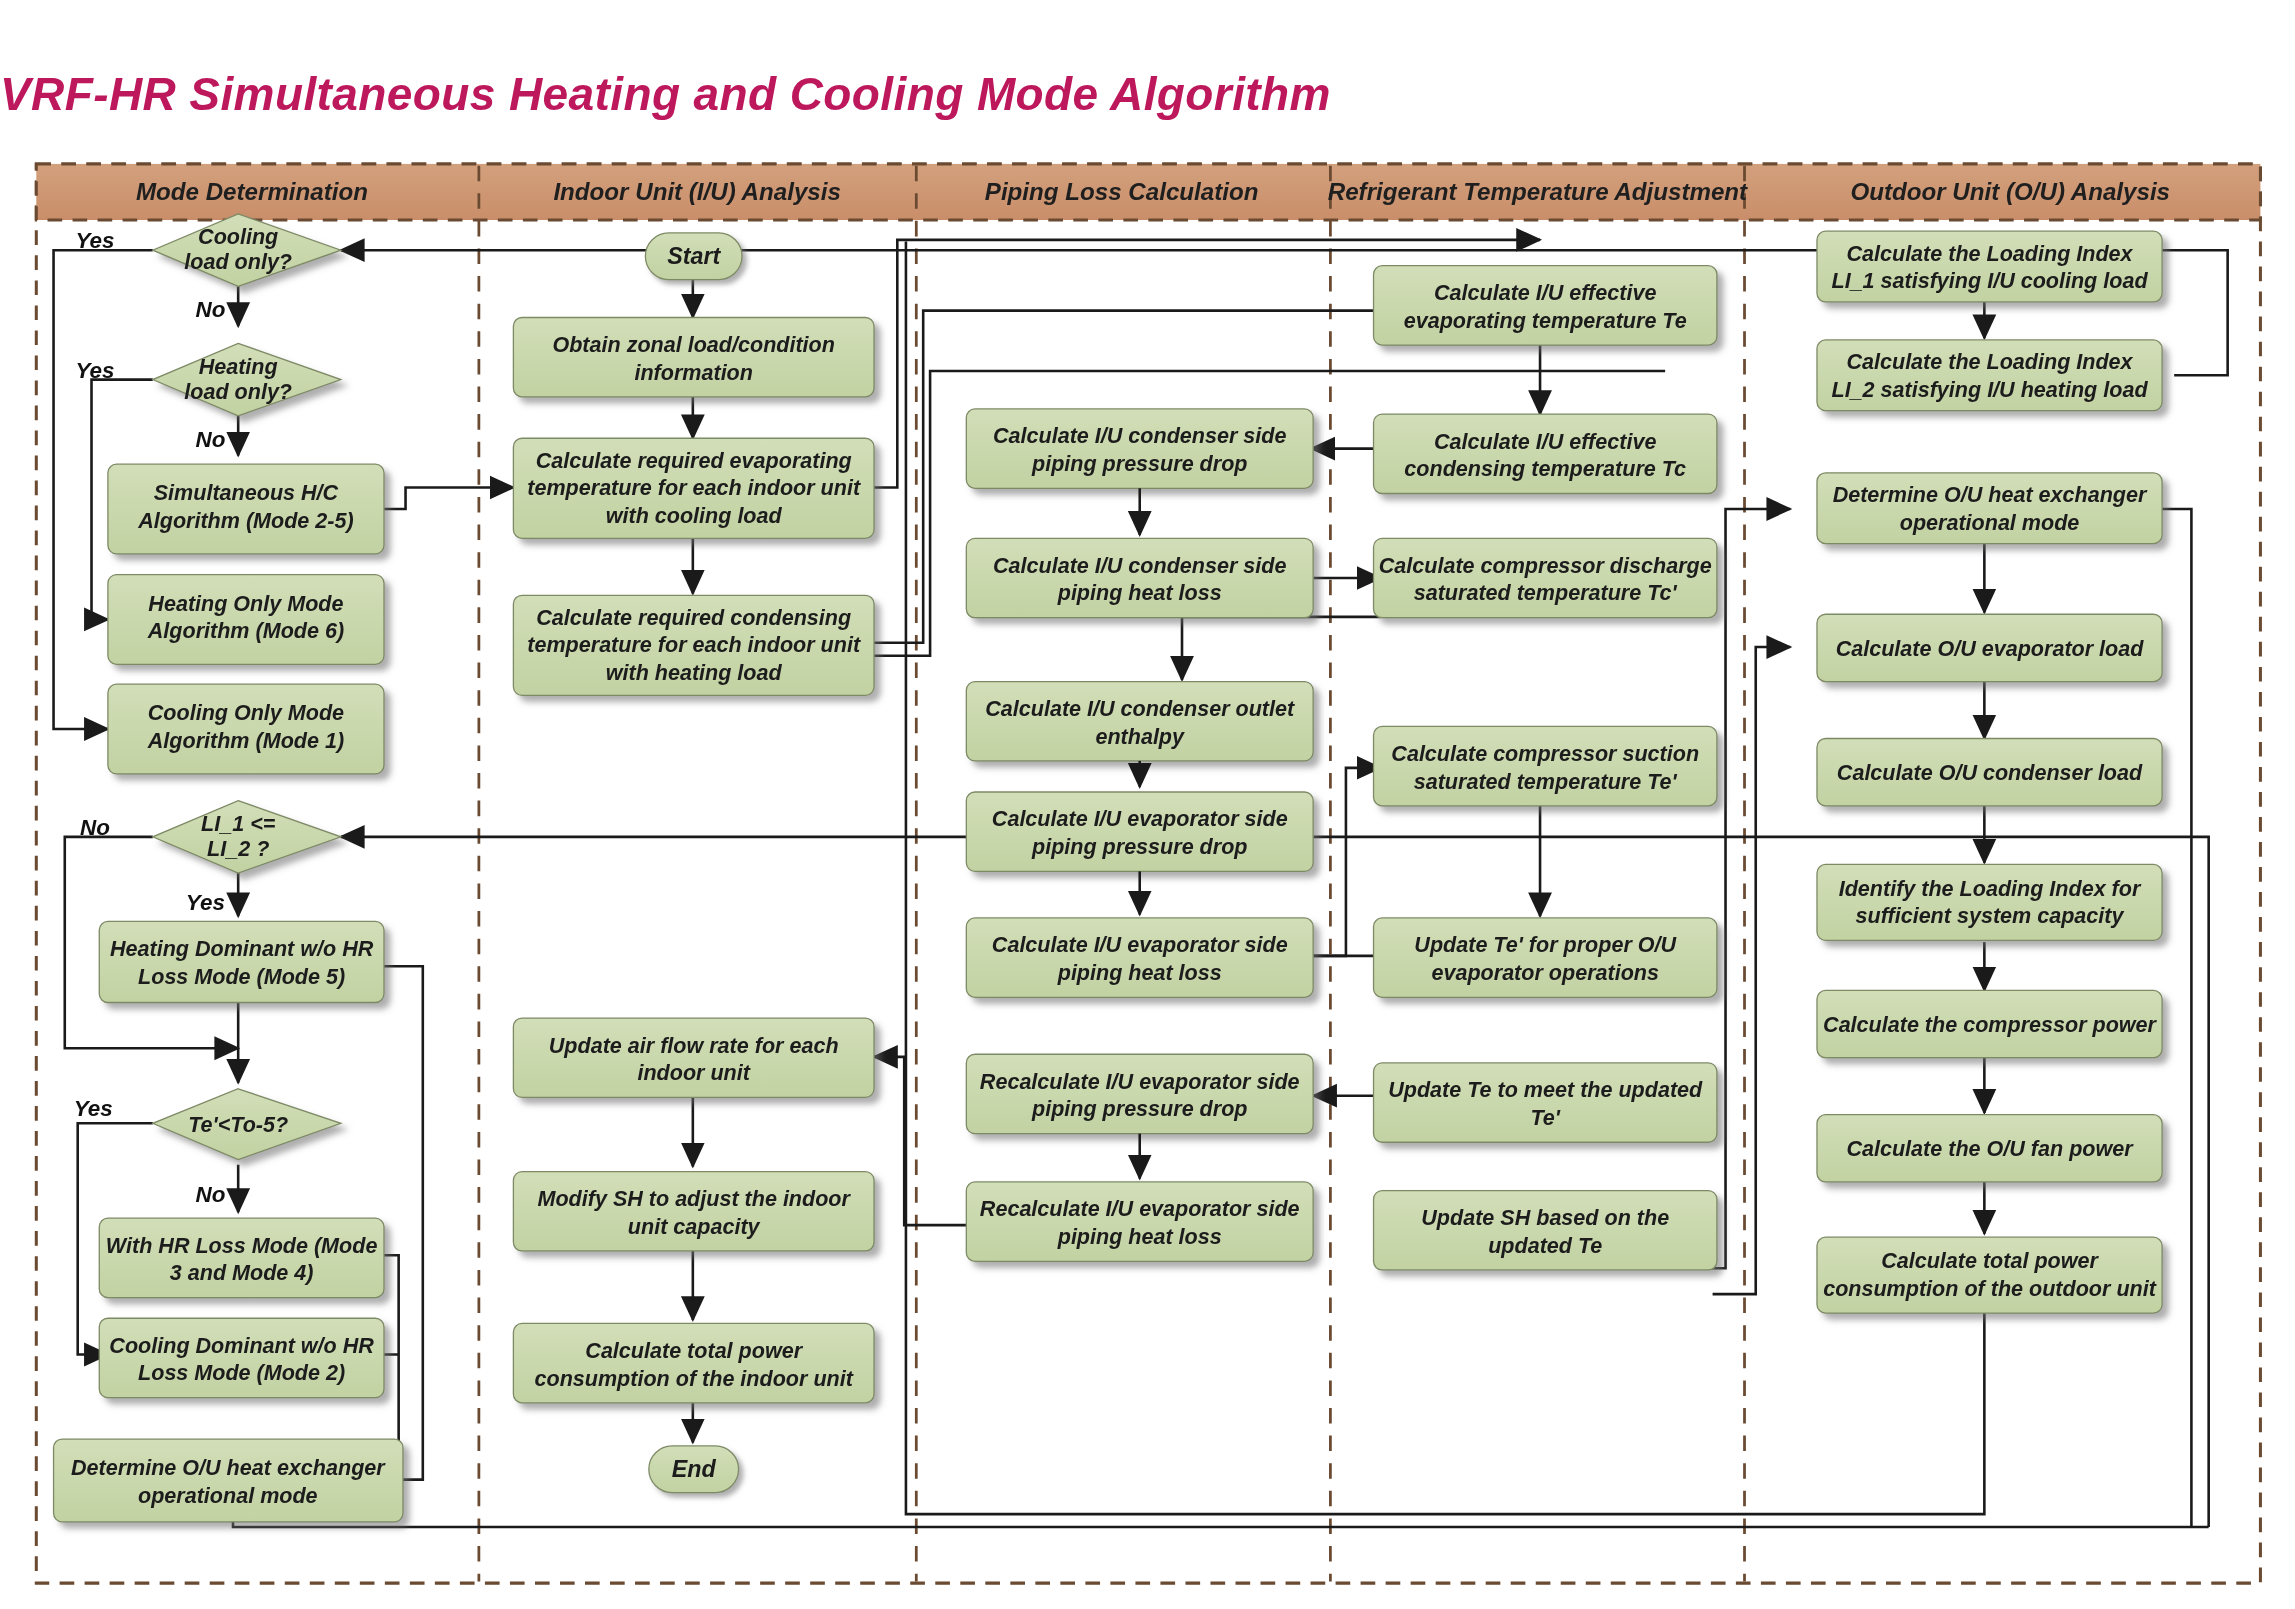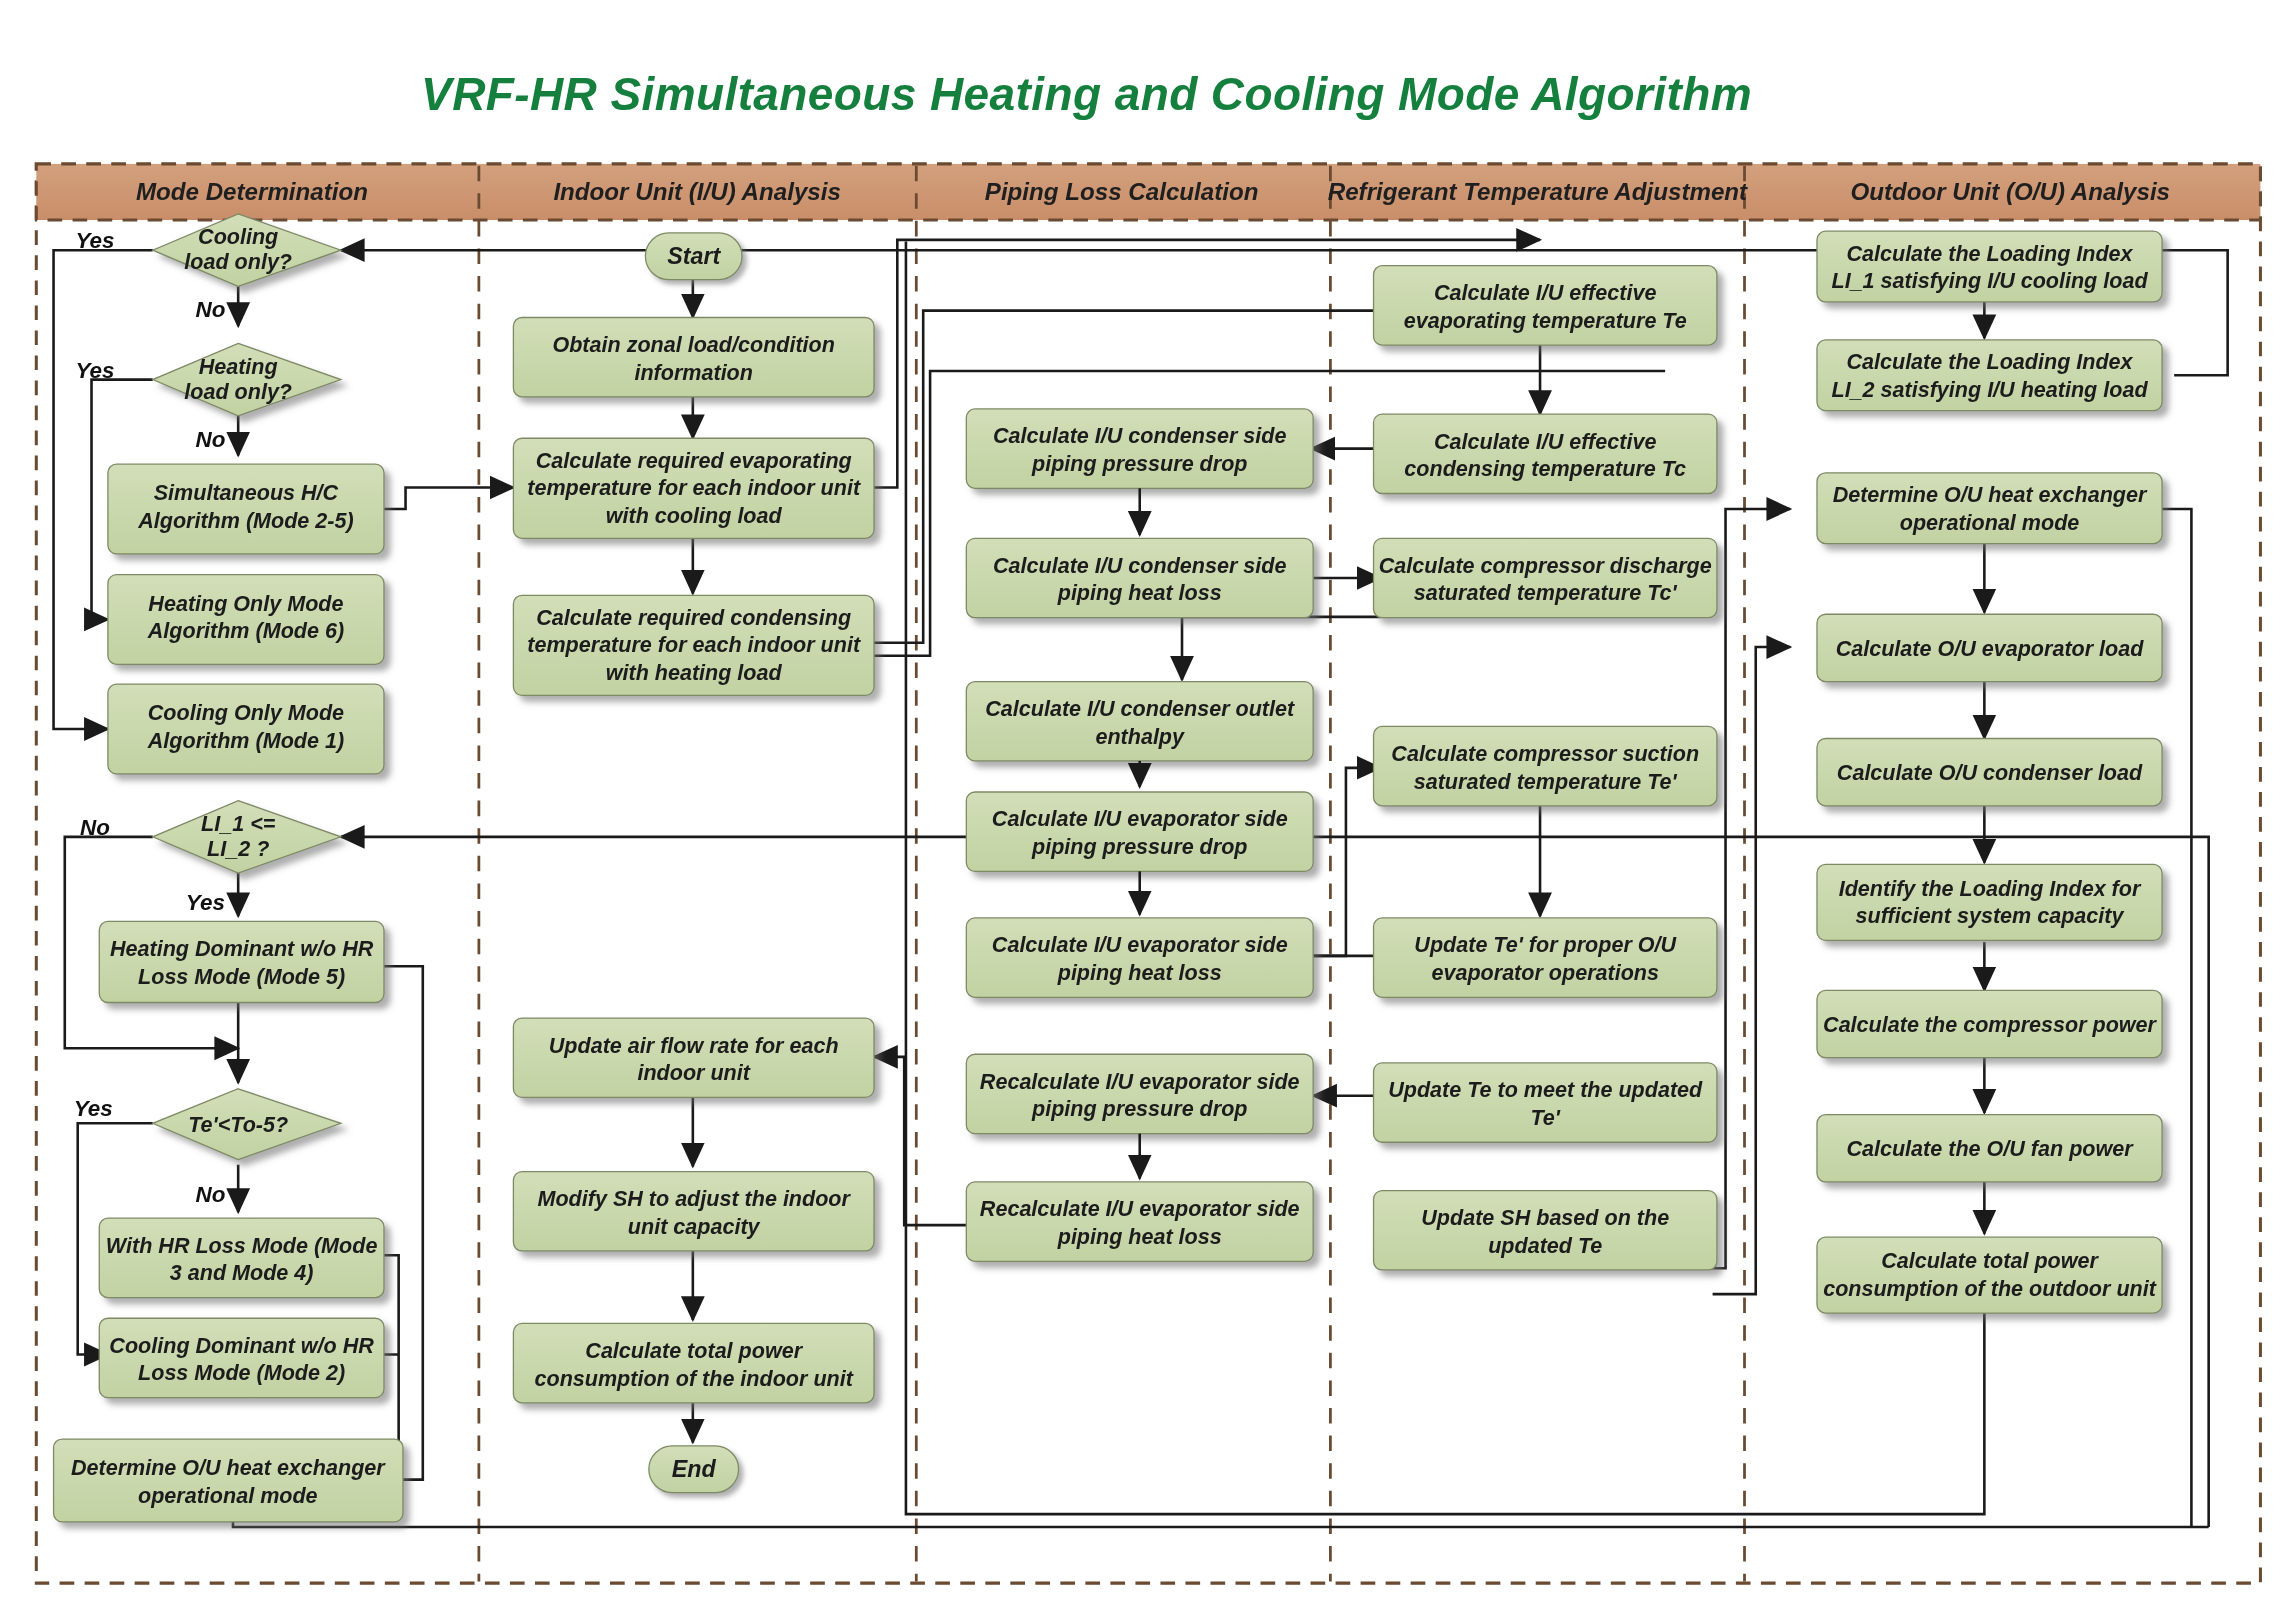--- a/index.html
+++ b/index.html
@@ -1,20 +1,20 @@
 <!DOCTYPE html>
 <html style="font-size:14px"><head>
 <meta charset="utf-8">
 <style>
   html,body{margin:0;padding:0;background:#ffffff;}
   body{width:2295px;height:1609px;font-family:"Liberation Sans",sans-serif;overflow:hidden;}
   #stage{position:relative;width:2295px;height:1609px;}
   #title{
-    position:absolute;left:0;top:67px;width:2173px;text-align:center;
-    font-size:46px;font-weight:bold;font-style:italic;color:#15803d;
+    position:absolute;left:0;top:67px;width:2173px;text-align:left;
+    font-size:46px;font-weight:bold;font-style:italic;color:#be185d;
     letter-spacing:0.4px;
   }
   svg{position:absolute;left:0;top:0;width:2295px;height:1609px;}
   .hdr-text{
     font-family:"Liberation Sans",sans-serif;font-size:28px;font-weight:bold;
     font-style:italic;fill:#1f1f1f;text-anchor:middle;dominant-baseline:middle;
   }
   .node-text{
     font-family:"Liberation Sans",sans-serif;font-size:25px;font-weight:bold;
     font-style:italic;fill:#1c1c1c;text-anchor:middle;

